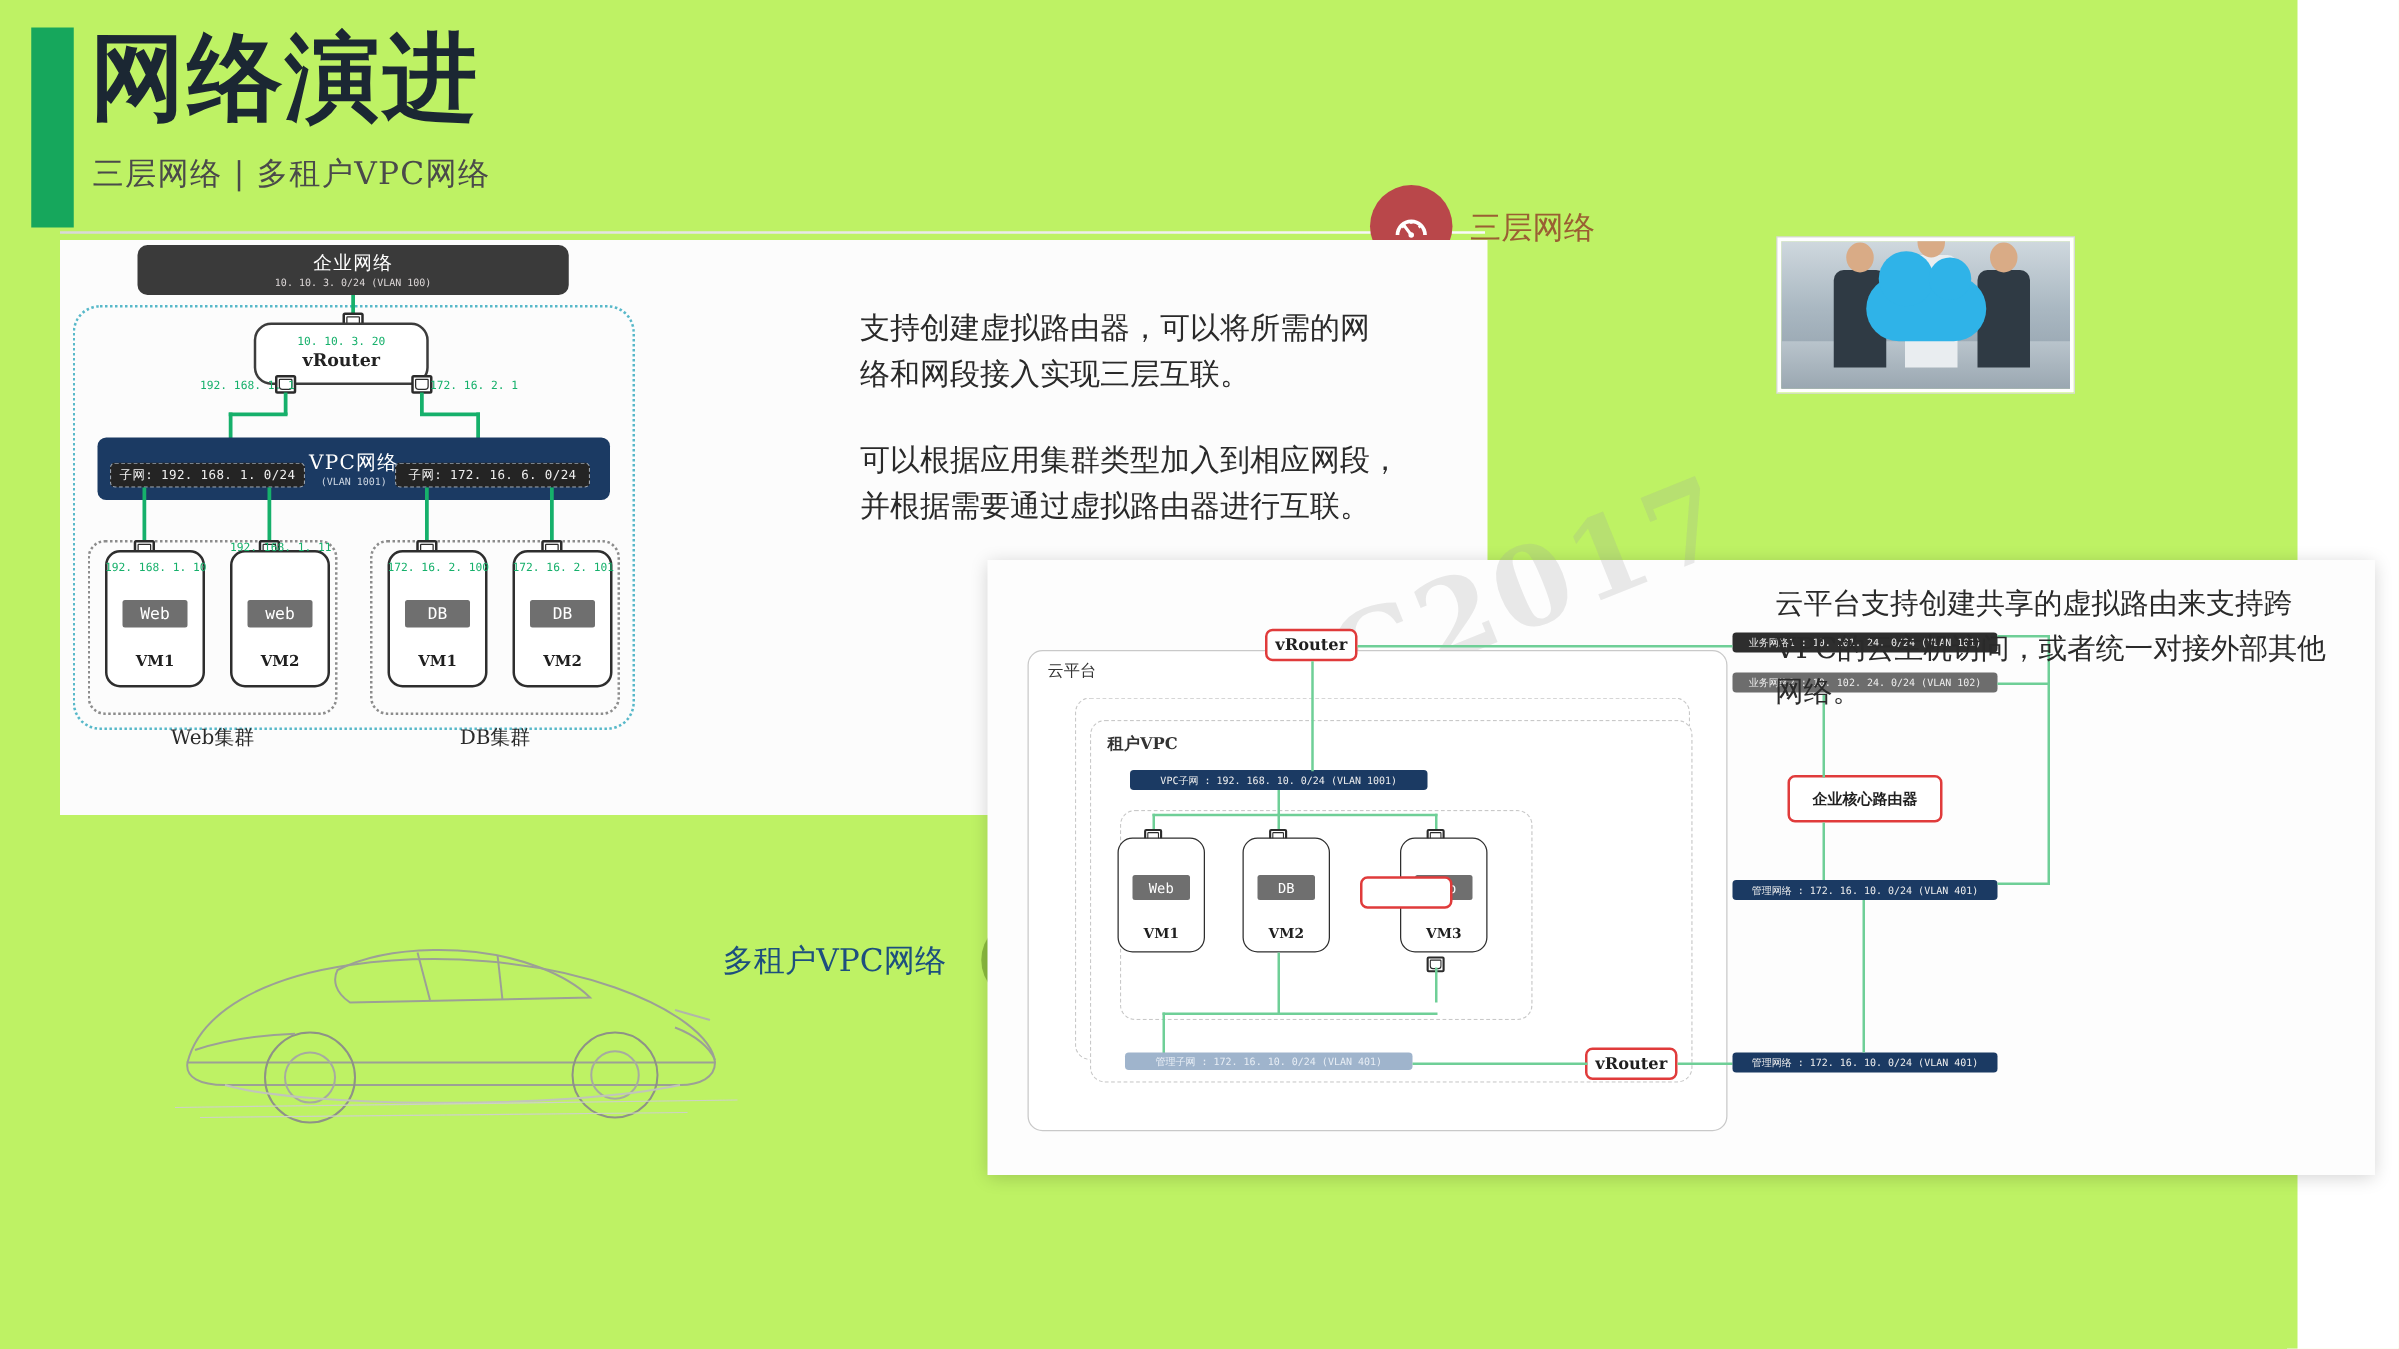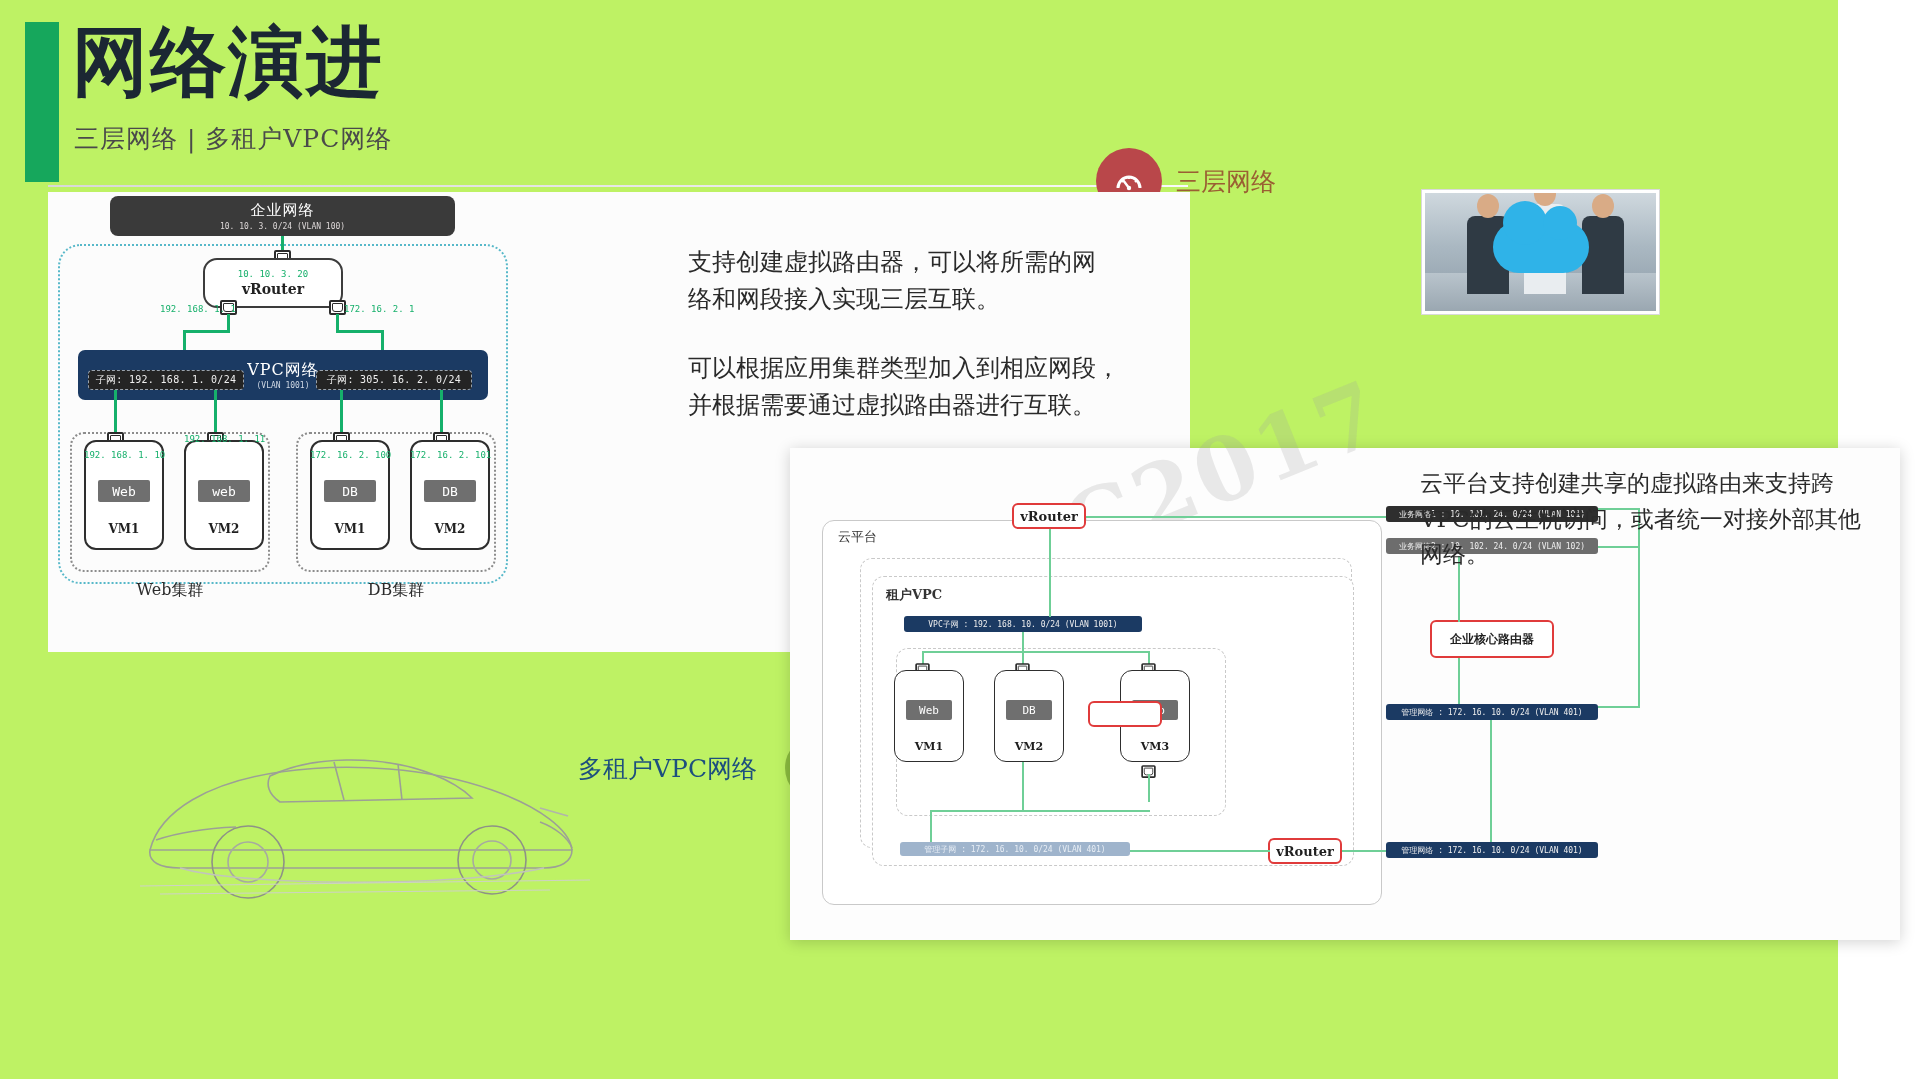--- a/index.html
+++ b/index.html
@@ -252,21 +252,21 @@
 
     <div class="wire wire-v" style="left:288px; top:122px; height:18px;"></div>
     <div class="wire wire-h" style="left:288px; top:138px; width:48px;"></div>
     <div class="wire wire-v" style="left:333px; top:138px; height:22px;"></div>
 
     <div class="vpc-bar" style="left:30px; top:158px; width:410px; height:50px; flex-direction:column;">
       <span class="vt">VPC网络</span>
       <span class="vsub">(VLAN 1001)</span>
     </div>
     <div class="subnet-chip" style="left:40px; top:178px; width:156px; height:20px;">子网: 192. 168. 1. 0/24</div>
-    <div class="subnet-chip" style="left:268px; top:178px; width:156px; height:20px;">子网: 305. 16. 2. 0/24</div>
+    <div class="subnet-chip" style="left:268px; top:178px; width:156px; height:20px;">子网: 172. 16. 6. 0/24</div>
 
     <div class="cluster-box" style="left:22px; top:240px; width:200px; height:140px;"></div>
     <div class="cluster-label" style="left:22px; top:388px; width:200px;">Web集群</div>
 
     <div class="wire wire-v" style="left:66px; top:198px; height:48px;"></div>
     <div class="nic" style="left:59px; top:240px;"></div>
     <div class="vm-box" style="left:36px; top:248px; width:80px; height:110px;"></div>
     <div class="vm-ip" style="left:36px; top:258px; width:80px;">192. 168. 1. 10</div>
     <div class="vm-chip" style="left:50px; top:288px; width:52px; height:22px;">Web</div>
     <div class="vm-name" style="left:36px; top:330px; width:80px;">VM1</div>

